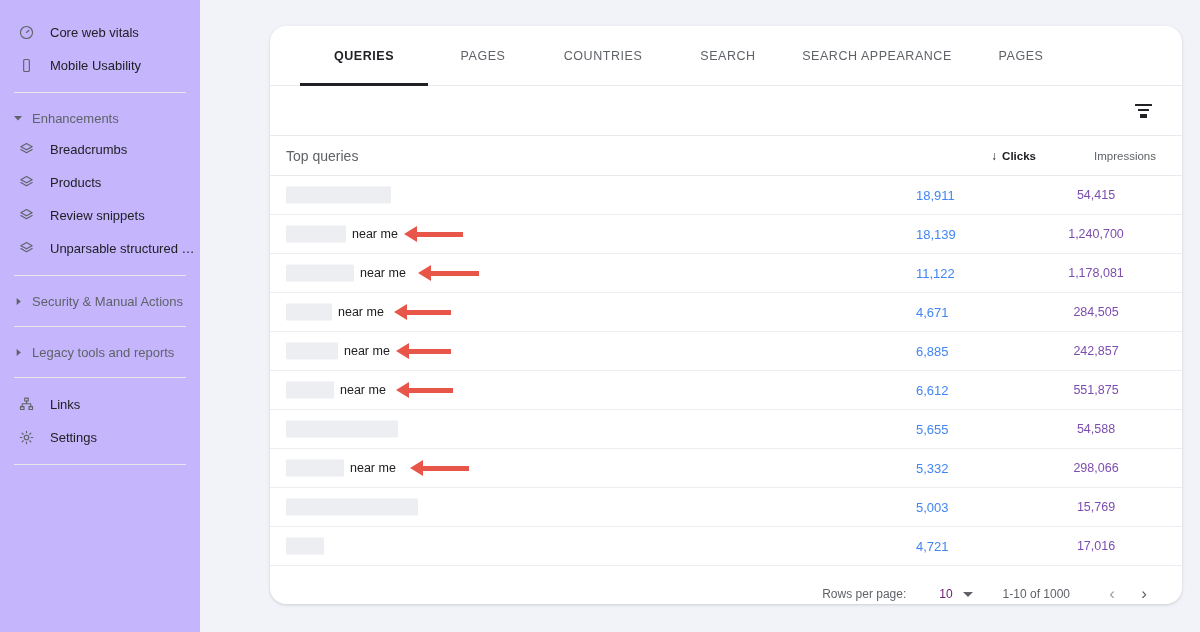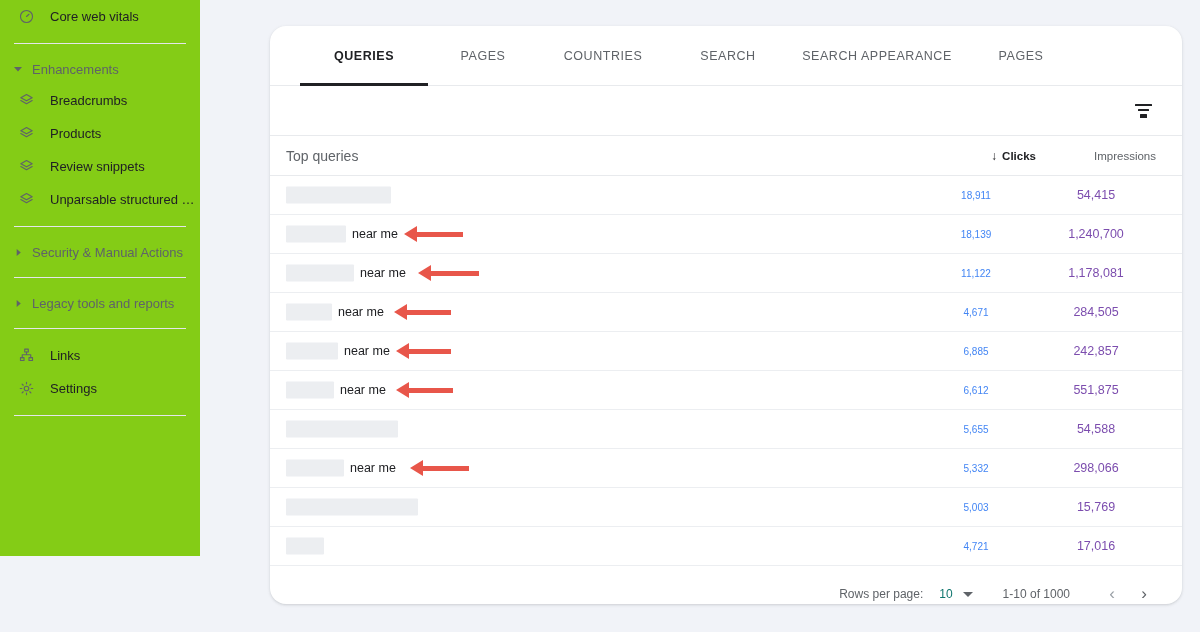--- a/index.html
+++ b/index.html
@@ -6,24 +6,24 @@
   html, body {
     width: 1200px; height: 632px;
     background: #f1f3f8;
     font-family: "Liberation Sans", sans-serif;
     overflow: hidden;
   }
   .app { position: relative; width: 1200px; height: 632px; display: flex; }
 
   
   .sidebar {
-    width: 200px; height: 556px;
-    background: #84cc16;
+    width: 200px; height: 632px;
+    background: #c4b5fd;
     flex: 0 0 200px;
-    padding-top: 0;
+    padding-top: 16px;
     position: relative;
   }
   .nav-item {
     display: flex; align-items: center;
     height: 33px;
     padding-left: 16px;
     cursor: pointer;
   }
   .nav-item .ico {
     width: 20px; height: 20px;
@@ -184,38 +184,38 @@
     border-top: 8px solid transparent;
     border-bottom: 8px solid transparent;
     border-right: 13px solid #e8564a;
   }
   .arrow .shaft {
     height: 5px;
     background: #e8564a;
     margin-left: -1px;
   }
   .cell-clicks {
-    width: 120px; text-align: center;
-    font-size: 10px; color: #4285f4;
+    width: 120px; text-align: left;
+    font-size: 13px; color: #4285f4;
     cursor: pointer;
   }
   .cell-impr {
     width: 120px; text-align: center;
     font-size: 12.5px; color: #7c4dae;
   }
 
   
   .tfoot {
     height: 56px; flex: 0 0 56px;
     display: flex; align-items: center; justify-content: flex-end;
     padding-right: 22px;
     gap: 0;
   }
   .rpp-label { font-size: 12px; color: #5f6368; }
-  .rpp-value { font-size: 12px; color: #0f766e; margin-left: 16px; cursor: pointer; }
+  .rpp-value { font-size: 12px; color: #701a75; margin-left: 33px; cursor: pointer; }
   .rpp-caret {
     margin-left: 10px; cursor: pointer;
     width: 0; height: 0;
     border-left: 5px solid transparent;
     border-right: 5px solid transparent;
     border-top: 5px solid #5f6368;
   }
   .range { font-size: 12px; color: #5f6368; margin-left: 30px; }
   .pg-btn {
     width: 32px; height: 32px;
@@ -235,20 +235,28 @@
 
     <div id="sb-top">
         <div class="nav-item">
           <span class="ico">
             <svg width="17" height="17" viewBox="0 0 24 24" fill="none" stroke="#5f6368" stroke-width="1.6" stroke-linecap="round" stroke-linejoin="round">
               <circle cx="12" cy="12" r="8.5"></circle>
               <path d="M12 12 L15.5 8.8"></path>
             </svg>
           </span>
           <span class="lbl">Core web vitals</span>
+        </div>
+        <div class="nav-item">
+          <span class="ico">
+            <svg width="17" height="17" viewBox="0 0 24 24" fill="none" stroke="#5f6368" stroke-width="1.6" stroke-linecap="round" stroke-linejoin="round">
+              <rect x="8" y="3.5" width="8" height="17" rx="1.5"></rect>
+            </svg>
+          </span>
+          <span class="lbl">Mobile Usability</span>
         </div>
       </div>
     <div class="divider"></div>
 
     <div class="group-head">
       <span class="caret">
         <svg width="10" height="10" viewBox="0 0 10 10">
             <path d="M1 3 L5 7.5 L9 3 Z" fill="#5f6368"></path>
           </svg>
       </span>

